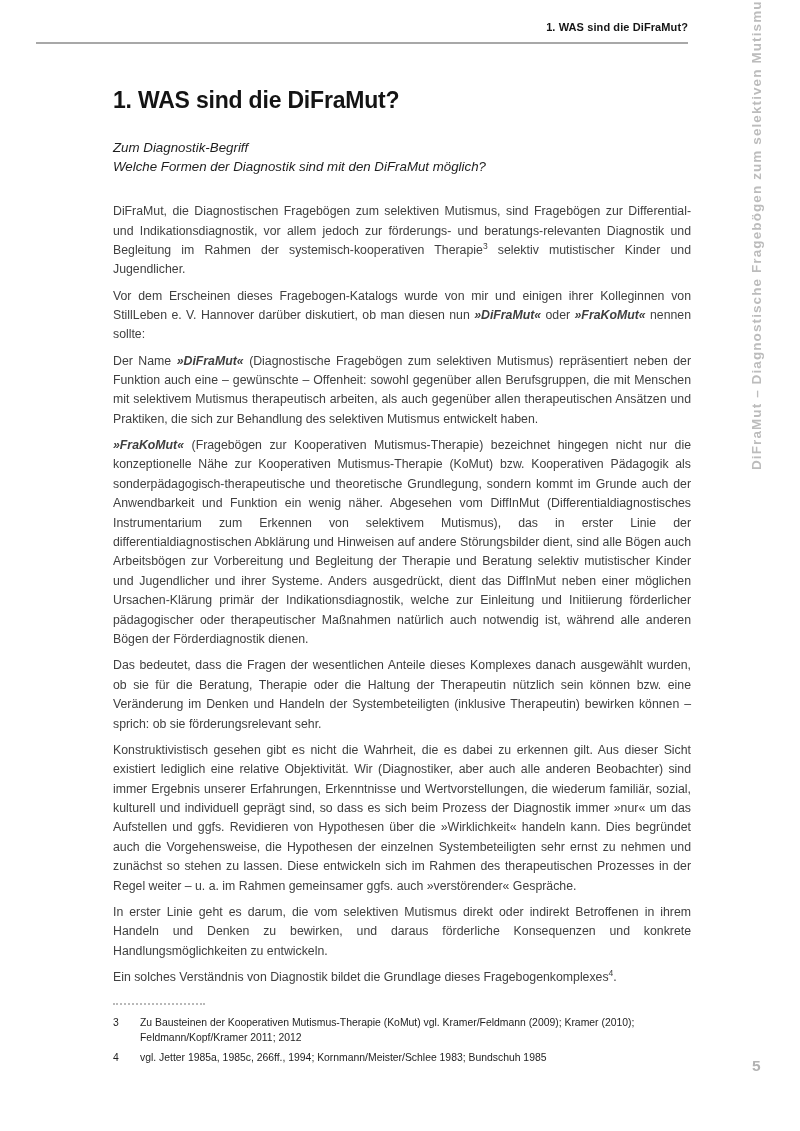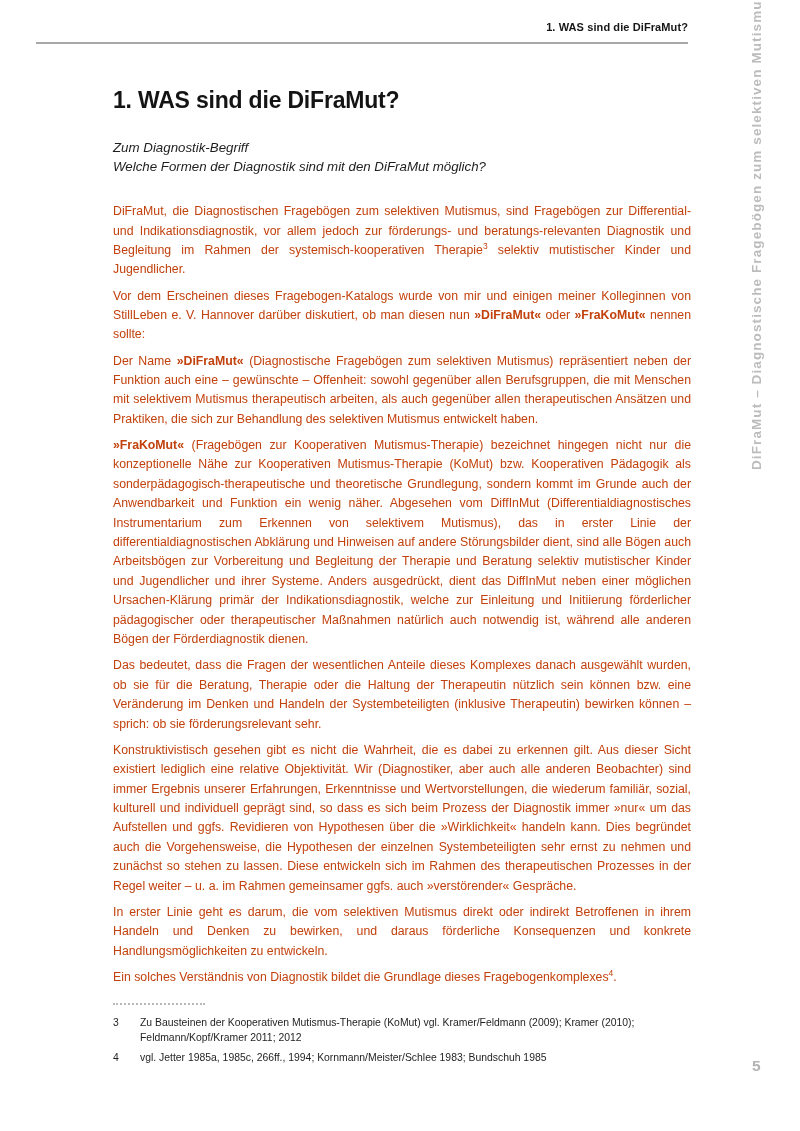--- a/index.html
+++ b/index.html
@@ -36,25 +36,25 @@
   .page-title {
     margin: 0 0 25px 0; font-size: 23px; line-height: 28px;
     font-weight: bold; color: #141414; letter-spacing: -0.2px;
   }
   .page-subtitle {
     margin: 0 0 26px 0; font-style: italic; font-size: 13.3px;
     line-height: 18.6px; color: #1e1e1e;
   }
   .body-text p {
     margin: 0 0 6.8px 0; font-size: 12.3px; line-height: 19.4px;
-    text-align: justify; hyphens: auto; color: #c2410c;
+    text-align: justify; hyphens: auto; color: #404040;
   }
   .body-text p sup { font-size: 8.5px; line-height: 0; }
   .it  { }
-  .bit { font-weight: bold; margin-top: 36px; }
+  .bit { font-style: italic; font-weight: bold; margin-top: 36px; }
 
   
   .footnotes { margin-top: 16px; }
   .fn-sep {
     width: 92px; height: 0; border-top: 2px dotted #b9b9b9; margin-bottom: 11px;
   }
   .fn-row { display: flex; font-size: 10.4px; line-height: 14.6px; margin-bottom: 6px; color: #1e1e1e; }
   .fn-num { width: 27px; flex: 0 0 27px; }
   .fn-text { flex: 1; }
 
@@ -77,21 +77,21 @@
   <div class="content">
     <h1 class="page-title">1. WAS sind die DiFraMut?</h1>
 
     <div class="page-subtitle">
       <div>Zum Diagnostik-Begriff</div>
       <div>Welche Formen der Diagnostik sind mit den DiFraMut möglich?</div>
     </div>
 
     <div class="body-text">
       <p><span>DiFraMut, die Diagnostischen Fragebögen zum selektiven Mutismus, sind Fragebögen zur Differential- und Indikationsdiagnostik, vor allem jedoch zur förderungs- und beratungs-relevanten Diagnostik und Begleitung im Rahmen der systemisch-kooperativen Therapie</span><sup>3</sup><span> selektiv mutistischer Kinder und Jugendlicher.</span></p>
-      <p><span>Vor dem Erscheinen dieses Fragebogen-Katalogs wurde von mir und einigen meiner Kolleginnen von StillLeben e. V. Hannover darüber diskutiert, ob man diesen nun </span><span class="bit">»DiFraMut«</span><span> oder </span><span class="bit">»FraKoMut«</span><span> nennen sollte:</span></p>
+      <p><span>Vor dem Erscheinen dieses Fragebogen-Katalogs wurde von mir und einigen ihrer Kolleginnen von StillLeben e. V. Hannover darüber diskutiert, ob man diesen nun </span><span class="bit">»DiFraMut«</span><span> oder </span><span class="bit">»FraKoMut«</span><span> nennen sollte:</span></p>
       <p><span>Der Name </span><span class="bit">»DiFraMut«</span><span> (Diagnostische Fragebögen zum selektiven Mutismus) repräsentiert neben der Funktion auch eine – gewünschte – Offenheit: sowohl gegenüber allen Berufsgruppen, die mit Menschen mit selektivem Mutismus therapeutisch arbeiten, als auch gegenüber allen therapeutischen Ansätzen und Praktiken, die sich zur Behandlung des selektiven Mutismus entwickelt haben.</span></p>
       <p><span class="bit">»FraKoMut«</span><span> (Fragebögen zur Kooperativen Mutismus-Therapie) bezeichnet hingegen nicht nur die konzeptionelle Nähe zur Kooperativen Mutismus-Therapie (KoMut) bzw. Kooperativen Pädagogik als sonderpädagogisch-therapeutische und theoretische Grundlegung, sondern kommt im Grunde auch der Anwendbarkeit und Funktion ein wenig näher. Abgesehen vom DiffInMut (Differentialdiagnostisches Instrumentarium zum Erkennen von selektivem Mutismus), das in erster Linie der </span><span class="it">differentialdiagnostischen Abklärung</span><span> und Hinweisen auf andere Störungsbilder dient, sind alle Bögen auch </span><span class="it">Arbeitsbögen</span><span> zur </span><span class="it">Vorbereitung und Begleitung der Therapie und Beratung</span><span> selektiv mutistischer Kinder und Jugendlicher und ihrer Systeme. Anders ausgedrückt, dient das DiffInMut neben einer möglichen Ursachen-Klärung primär der Indikationsdiagnostik, welche zur Einleitung und Initiierung förderlicher pädagogischer oder therapeutischer Maßnahmen natürlich auch notwendig ist, während alle anderen Bögen der </span><span class="it">Förderdiagnostik</span><span> dienen.</span></p>
       <p><span>Das bedeutet, dass die Fragen der wesentlichen Anteile dieses Komplexes danach ausgewählt wurden, ob sie für die Beratung, Therapie oder die Haltung der Therapeutin nützlich sein können bzw. eine Veränderung im Denken und Handeln der Systembeteiligten (inklusive Therapeutin) bewirken können – sprich: ob sie </span><span class="it">förderungsrelevant</span><span> sehr.</span></p>
       <p><span>Konstruktivistisch gesehen gibt es nicht </span><span class="it">die</span><span> Wahrheit, die es dabei zu erkennen gilt. Aus dieser Sicht existiert lediglich eine relative Objektivität. Wir (Diagnostiker, aber auch alle anderen Beobachter) sind immer Ergebnis unserer Erfahrungen, Erkenntnisse und Wertvorstellungen, die wiederum familiär, sozial, kulturell und individuell geprägt sind, so dass es sich beim Prozess der Diagnostik immer »nur« um das Aufstellen und ggfs. Revidieren von Hypothesen über die »Wirklichkeit« handeln kann. Dies begründet auch die Vorgehensweise, die Hypothesen der einzelnen Systembeteiligten sehr ernst zu nehmen und zunächst so stehen zu lassen. Diese entwickeln sich im Rahmen des therapeutischen Prozesses in der Regel weiter – u. a. im Rahmen gemeinsamer ggfs. auch »verstörender« Gespräche.</span></p>
       <p><span>In erster Linie geht es darum, die vom selektiven Mutismus direkt oder indirekt Betroffenen in ihrem Handeln und Denken zu </span><span class="it">bewirken,</span><span> und daraus förderliche Konsequenzen und konkrete Handlungsmöglichkeiten zu entwickeln.</span></p>
       <p><span>Ein solches Verständnis von Diagnostik bildet die Grundlage dieses Fragebogenkomplexes</span><sup>4</sup><span>.</span></p>
     </div>
 
     <div class="footnotes">
       <div class="fn-sep"></div>

